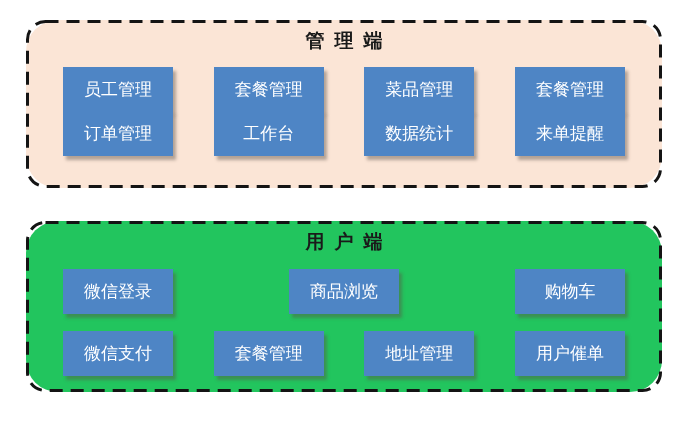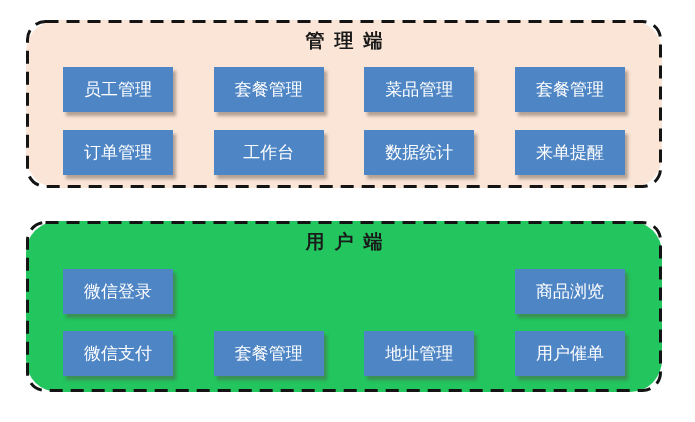--- a/index.html
+++ b/index.html
@@ -38,21 +38,21 @@
     white-space: nowrap;
   }
   .btn-row {
     position: absolute;
     left: 3px; right: 3px;
     display: flex;
     justify-content: space-between;
     padding: 0 34px;
   }
   .panel-admin .row-1 { top: 47px;  }
-  .panel-admin .row-2 { top: 110px; gap: 17px; }
+  .panel-admin .row-2 { top: 91px; gap: 17px; }
   .panel-user  .row-1 { top: 48px;  }
   .panel-user  .row-2 { top: 110px; }
   .node {
     width: 110px;
     height: 45px;
     background: #4E85C5;
     color: #FFFFFF;
     font-size: 17px;
     display: flex;
     align-items: center;
@@ -86,20 +86,21 @@
   </section>
 
   <section class="panel panel-user">
     <svg class="panel-border" width="636" height="171" viewBox="0 0 636 171">
       <rect x="1.5" y="1.5" width="633" height="168" rx="18" ry="18" fill="none" stroke="#141414" stroke-width="3" stroke-dasharray="13 8"></rect>
     </svg>
     <h2 class="panel-title">用户端</h2>
     <div class="btn-row row-1">
       <div class="node">微信登录</div>
       <div class="node">商品浏览</div>
+      <div class="node">购物车</div>
     </div>
     <div class="btn-row row-2">
       <div class="node">微信支付</div>
       <div class="node">套餐管理</div>
       <div class="node">地址管理</div>
       <div class="node">用户催单</div>
     </div>
   </section>
 
 </div>

